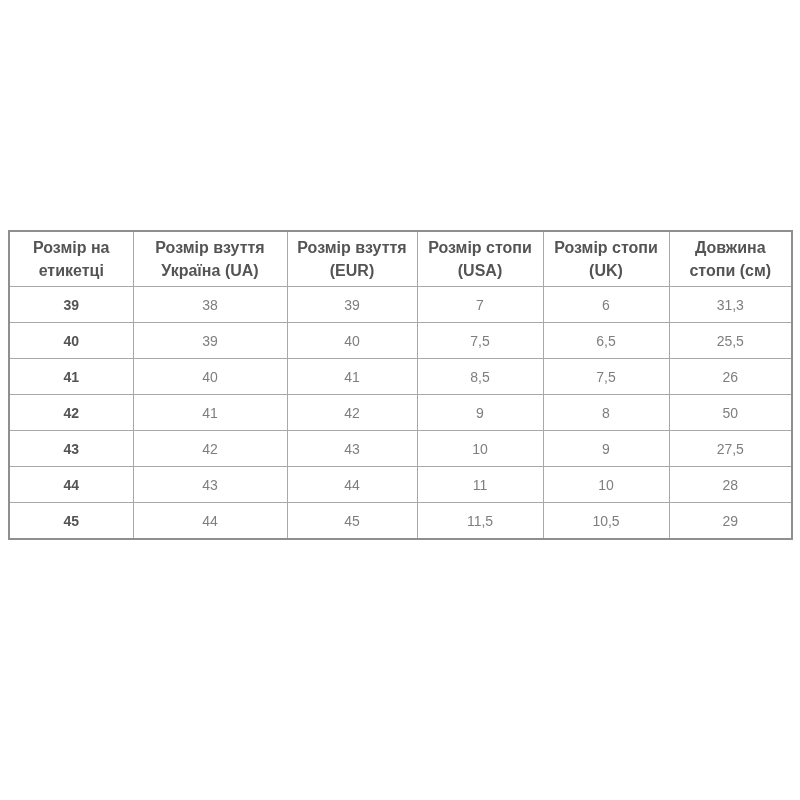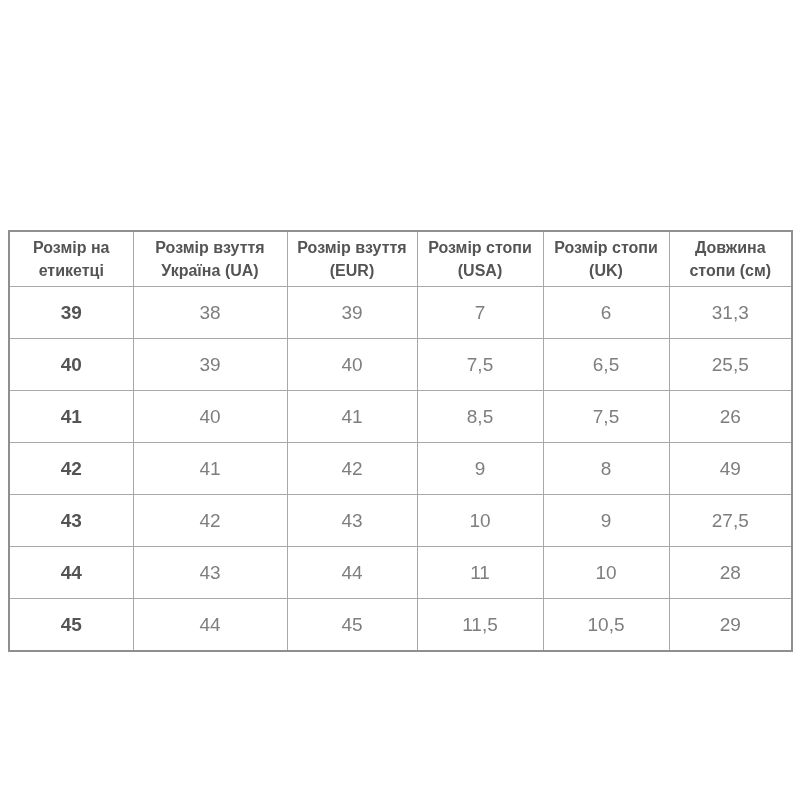--- a/index.html
+++ b/index.html
@@ -33,26 +33,26 @@
     font-size: 16px;
     font-weight: bold;
     color: #545454;
     text-align: center;
     vertical-align: middle;
     line-height: 1.45;
     padding: 0 6px;
   }
   .size-table td {
     height: 33px;
-    font-size: 19px;
+    font-size: 14px;
     font-weight: normal;
     color: #7e7e7e;
     text-align: center;
     vertical-align: middle;
-    padding: 9px 4px;
+    padding: 1px 4px;
   }
   .size-table td.row-label {
     font-weight: bold;
     color: #545454;
   }
 </style>
 </head>
 <body>
 
 <table class="size-table">
@@ -98,21 +98,21 @@
       <td>8,5</td>
       <td>7,5</td>
       <td>26</td>
     </tr>
     <tr>
       <td class="row-label">42</td>
       <td>41</td>
       <td>42</td>
       <td>9</td>
       <td>8</td>
-      <td>49</td>
+      <td>50</td>
     </tr>
     <tr>
       <td class="row-label">43</td>
       <td>42</td>
       <td>43</td>
       <td>10</td>
       <td>9</td>
       <td>27,5</td>
     </tr>
     <tr>

